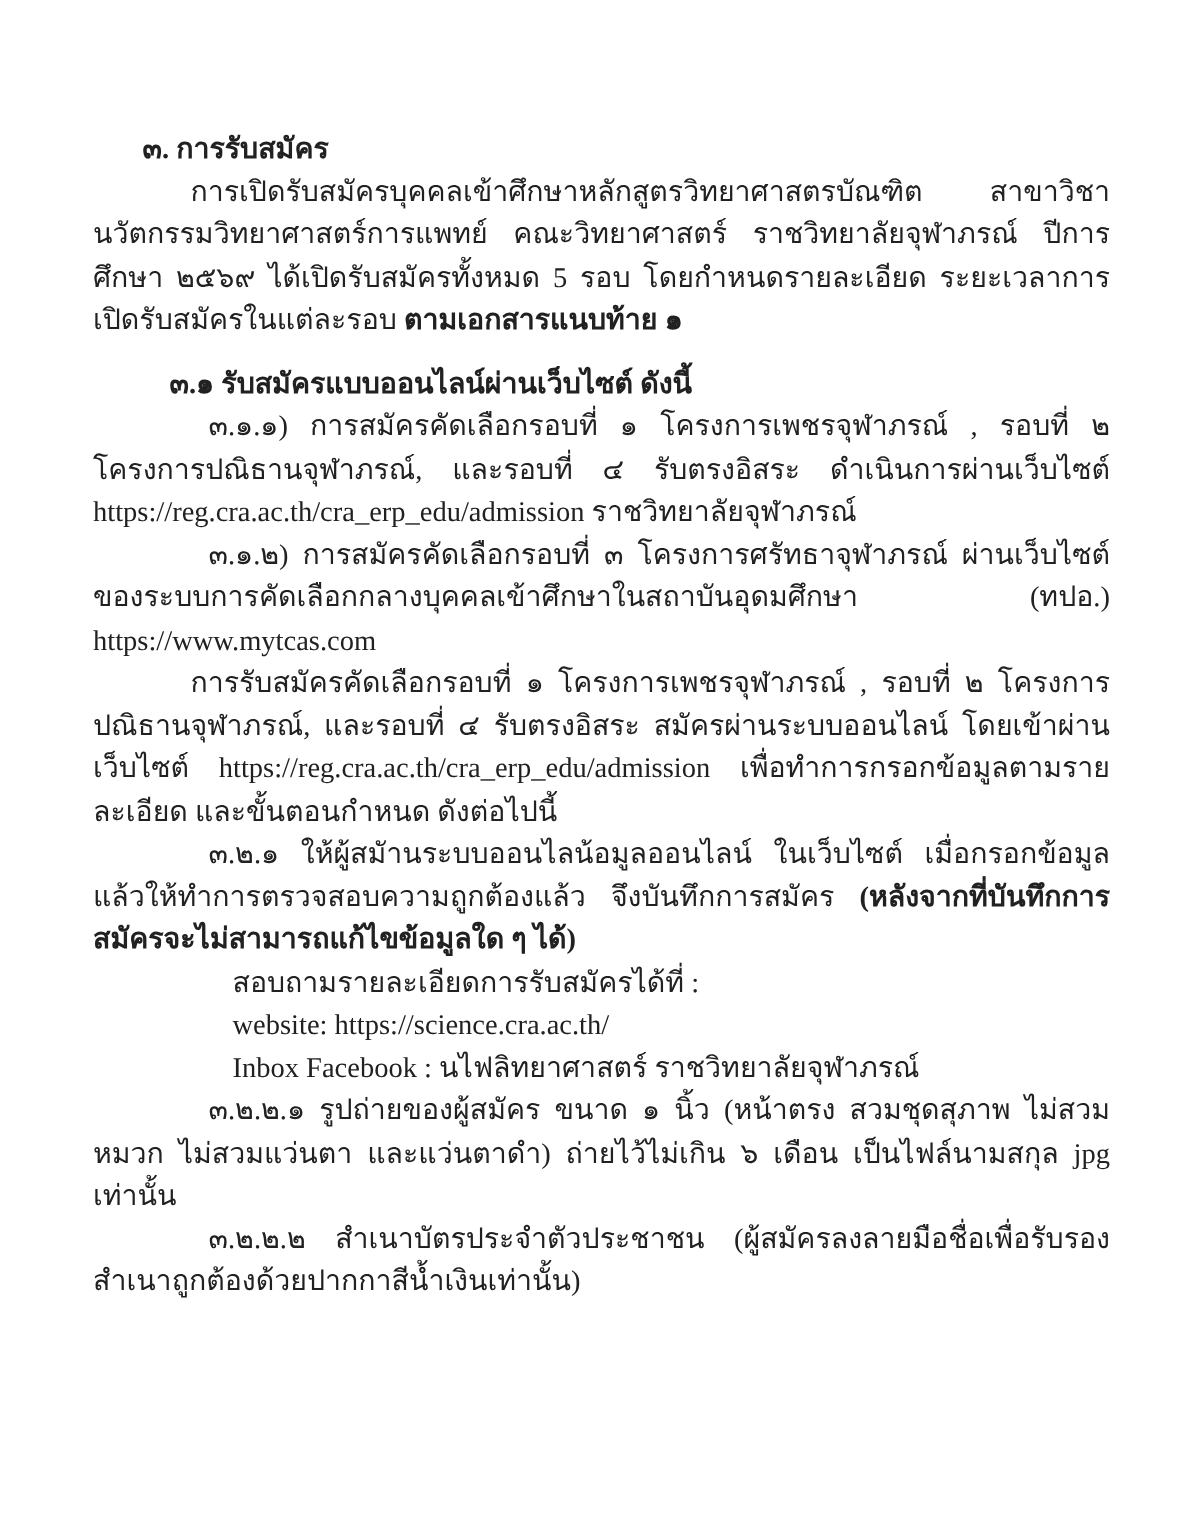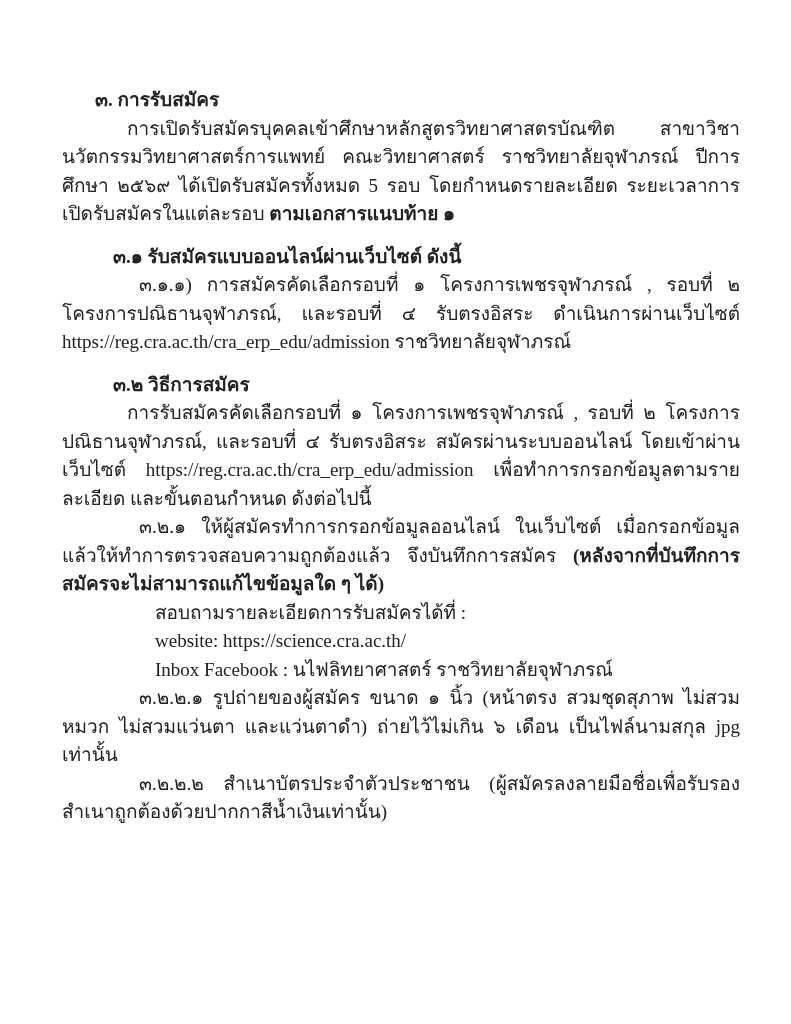--- a/index.html
+++ b/index.html
@@ -42,22 +42,22 @@
 </style>
 </head>
 <body>
 
 <div class="page">
   <div class="doc">
       <p class="h-main"><span class="b">๓. การรับสมัคร</span></p>
       <p class="para-indent"><span>การเปิดรับสมัครบุคคลเข้าศึกษาหลักสูตรวิทยาศาสตรบัณฑิต สาขาวิชานวัตกรรมวิทยาศาสตร์การแพทย์ คณะวิทยาศาสตร์ ราชวิทยาลัยจุฬาภรณ์ ปีการศึกษา ๒๕๖๙ ได้เปิดรับสมัครทั้งหมด 5 รอบ โดยกำหนดรายละเอียด ระยะเวลาการเปิดรับสมัครในแต่ละรอบ </span><span class="b">ตามเอกสารแนบท้าย ๑</span></p>
       <p class="h-sub gap-top"><span class="b">๓.๑ รับสมัครแบบออนไลน์ผ่านเว็บไซต์ ดังนี้</span></p>
       <p class="para-item"><span>๓.๑.๑) การสมัครคัดเลือกรอบที่ ๑ โครงการเพชรจุฬาภรณ์ ,  รอบที่ ๒ โครงการปณิธานจุฬาภรณ์, และรอบที่ ๔  รับตรงอิสระ ดำเนินการผ่านเว็บไซต์ https://reg.cra.ac.th/cra_erp_edu/admission  ราชวิทยาลัยจุฬาภรณ์</span></p>
-      <p class="h-sub gap-top"><span class="b">๓.๒ วิธีการสมัคร</span></p>
+      <p class="para-item"><span>๓.๑.๒) การสมัครคัดเลือกรอบที่ ๓ โครงการศรัทธาจุฬาภรณ์  ผ่านเว็บไซต์ของระบบการคัดเลือกกลางบุคคลเข้าศึกษาในสถาบันอุดมศึกษา (ทปอ.)  https://www.mytcas.com</span></p>
       <p class="para-indent"><span>การรับสมัครคัดเลือกรอบที่ ๑ โครงการเพชรจุฬาภรณ์ , รอบที่ ๒ โครงการปณิธานจุฬาภรณ์, และรอบที่ ๔ รับตรงอิสระ สมัครผ่านระบบออนไลน์ โดยเข้าผ่านเว็บไซต์ https://reg.cra.ac.th/cra_erp_edu/admission เพื่อทำการกรอกข้อมูลตามรายละเอียด และขั้นตอนกำหนด ดังต่อไปนี้</span></p>
-      <p class="para-item"><span>๓.๒.๑ ให้ผู้สมัครทำการกรอกข้อมูลออนไลน์ ในเว็บไซต์ เมื่อกรอกข้อมูลแล้วให้ทำการตรวจสอบความถูกต้องแล้ว จึงบันทึกการสมัคร  </span><span class="b">(หลังจากที่บันทึกการสมัครจะไม่สามารถแก้ไขข้อมูลใด ๆ ได้)</span></p>
+      <p class="para-item"><span>๓.๒.๑ ให้ผู้สมัานระบบออนไลน้อมูลออนไลน์ ในเว็บไซต์ เมื่อกรอกข้อมูลแล้วให้ทำการตรวจสอบความถูกต้องแล้ว จึงบันทึกการสมัคร  </span><span class="b">(หลังจากที่บันทึกการสมัครจะไม่สามารถแก้ไขข้อมูลใด ๆ ได้)</span></p>
       <p class="contact"><span>สอบถามรายละเอียดการรับสมัครได้ที่ :</span></p>
       <p class="contact"><span>website:  https://science.cra.ac.th/</span></p>
       <p class="contact"><span>Inbox Facebook : นไฟลิทยาศาสตร์ ราชวิทยาลัยจุฬาภรณ์</span></p>
       <p class="para-item"><span>๓.๒.๒.๑ รูปถ่ายของผู้สมัคร ขนาด ๑ นิ้ว (หน้าตรง สวมชุดสุภาพ ไม่สวมหมวก ไม่สวมแว่นตา และแว่นตาดำ) ถ่ายไว้ไม่เกิน ๖ เดือน เป็นไฟล์นามสกุล jpg เท่านั้น</span></p>
       <p class="para-item"><span>๓.๒.๒.๒ สำเนาบัตรประจำตัวประชาชน (ผู้สมัครลงลายมือชื่อเพื่อรับรองสำเนาถูกต้องด้วยปากกาสีน้ำเงินเท่านั้น)</span></p>
     </div>
 </div>
 
 </body></html>

